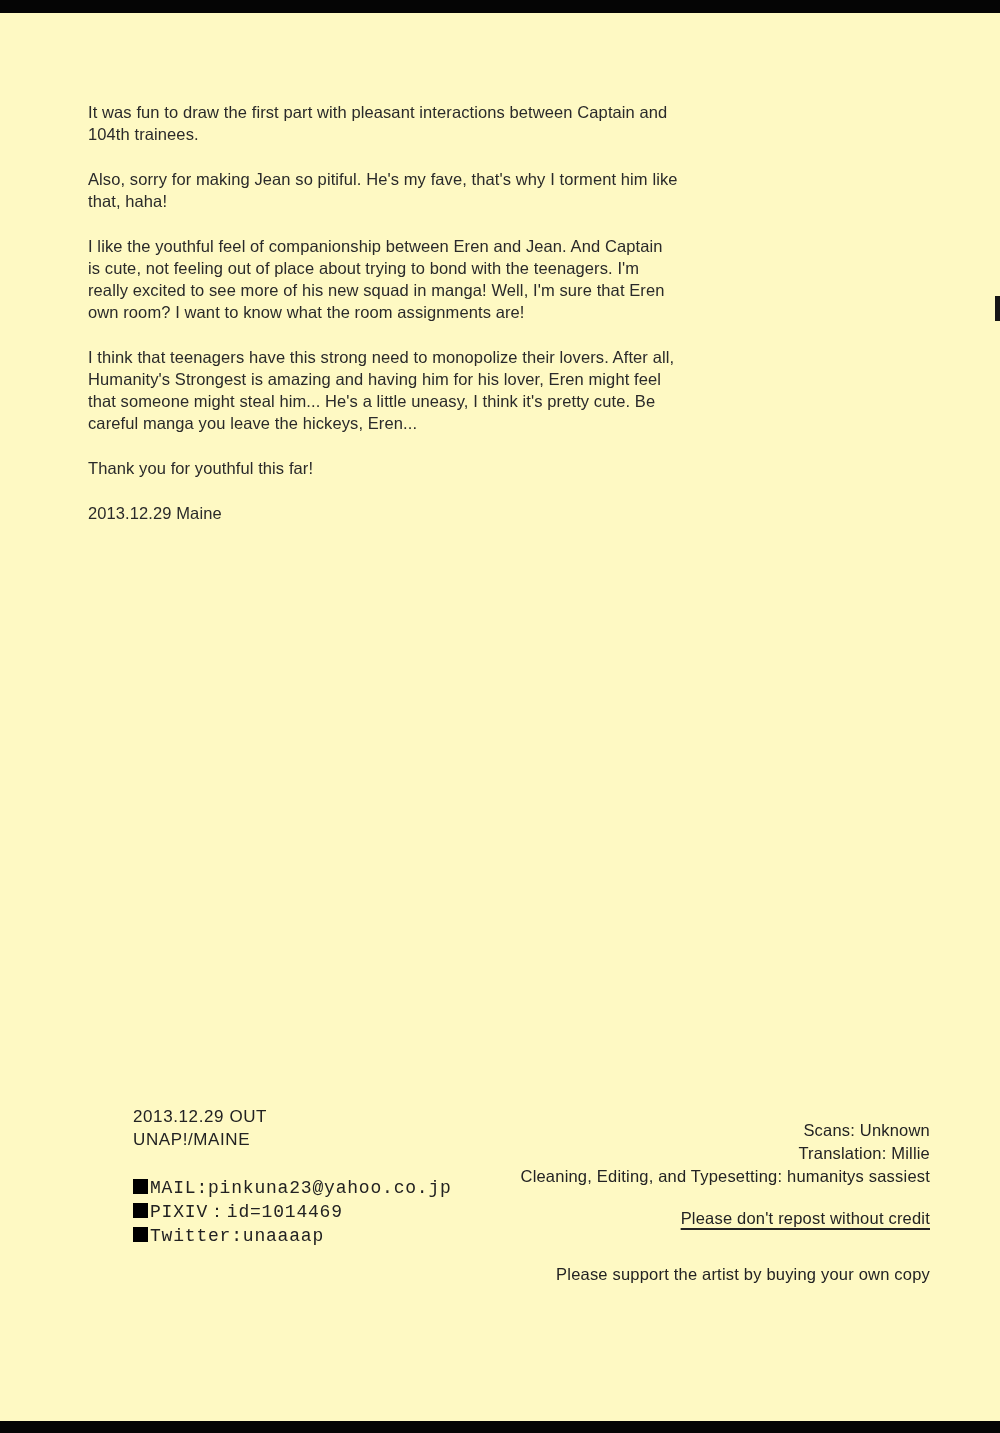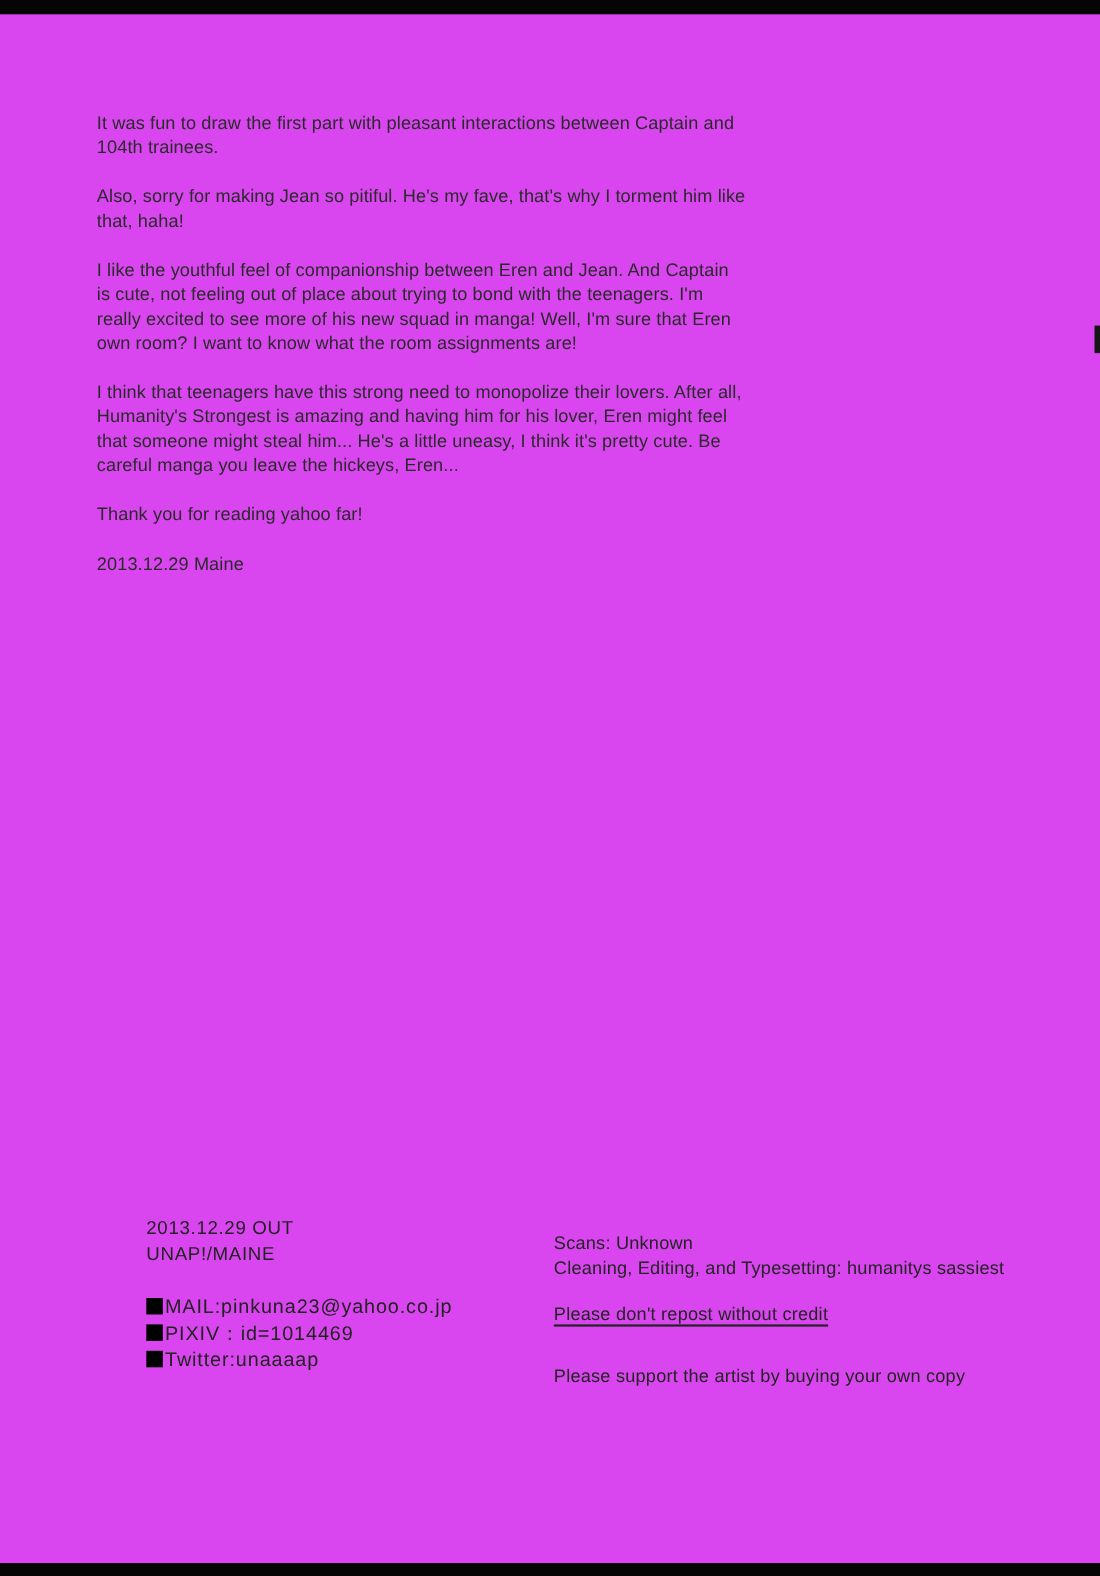--- a/index.html
+++ b/index.html
@@ -4,21 +4,21 @@
 <style>
   html, body {
     margin: 0;
     padding: 0;
     background: #ffffff;
   }
   .page {
     position: relative;
     width: 1000px;
     height: 1433px;
-    background: #d946ef;
+    background: #fef9c3;
     overflow: hidden;
     font-family: "Liberation Sans", "DejaVu Sans", sans-serif;
     color: #262626;
   }
   
   .edge-bar {
     position: absolute;
     left: 0;
     width: 100%;
     background: #050505;
@@ -55,35 +55,37 @@
     letter-spacing: 0.6px;
     color: #222222;
   }
   .contacts {
     list-style: none;
     margin: 25px 0 0 0;
     padding: 0;
     font-size: 18px;
     line-height: 24px;
     letter-spacing: 0.8px;
+    font-family: Liberation Mono, monospace;
   }
   .contact-item { white-space: nowrap; }
   .square-icon {
     display: inline-block;
     width: 15px;
     height: 15px;
     background: #000000;
     margin-right: 2px;
     vertical-align: -1px;
   }
   
   .credits {
     position: absolute;
-    right: 87px;
+    right: 70px;
     top: 1119px;
+    text-align: right;
     font-size: 16.5px;
     line-height: 23px;
     letter-spacing: 0.2px;
     color: #232323;
   }
   .credit-line { white-space: nowrap; }
   .repost-notice {
     display: inline-block;
     margin-top: 19px;
     text-decoration: underline;
@@ -120,40 +122,41 @@
         <div class="line">really excited to see more of his new squad in manga! Well, I'm sure that Eren</div>
         <div class="line">own room? I want to know what the room assignments are!</div>
       </div>
       <div class="para">
         <div class="line">I think that teenagers have this strong need to monopolize their lovers. After all,</div>
         <div class="line">Humanity's Strongest is amazing and having him for his lover, Eren might feel</div>
         <div class="line">that someone might steal him... He's a little uneasy, I think it's pretty cute. Be</div>
         <div class="line">careful manga you leave the hickeys, Eren...</div>
       </div>
       <div class="para">
-        <div class="line">Thank you for reading yahoo far!</div>
+        <div class="line">Thank you for youthful this far!</div>
       </div>
       <div class="para">
         <div class="line">2013.12.29 Maine</div>
       </div>
     </main>
 
   <section class="pub">
     <div class="pub-line">2013.12.29 OUT</div>
     <div class="pub-line">UNAP!/MAINE</div>
     <ul class="contacts" id="contacts">
         <li class="contact-item"><span class="square-icon"></span><span>MAIL:pinkuna23@yahoo.co.jp</span></li>
         <li class="contact-item"><span class="square-icon"></span><span>PIXIV：id=1014469</span></li>
         <li class="contact-item"><span class="square-icon"></span><span>Twitter:unaaaap</span></li>
       </ul>
   </section>
 
   <section class="credits">
     <div id="credit-lines">
         <div class="credit-line">Scans: Unknown</div>
+        <div class="credit-line">Translation: Millie</div>
         <div class="credit-line">Cleaning, Editing, and Typesetting: humanitys sassiest</div>
       </div>
     <div>
       <span class="repost-notice">Please don't repost without credit</span>
     </div>
     <div class="support-notice">Please support the artist by buying your own copy</div>
   </section>
 
   <div class="edge-bar bottom"></div>
 

